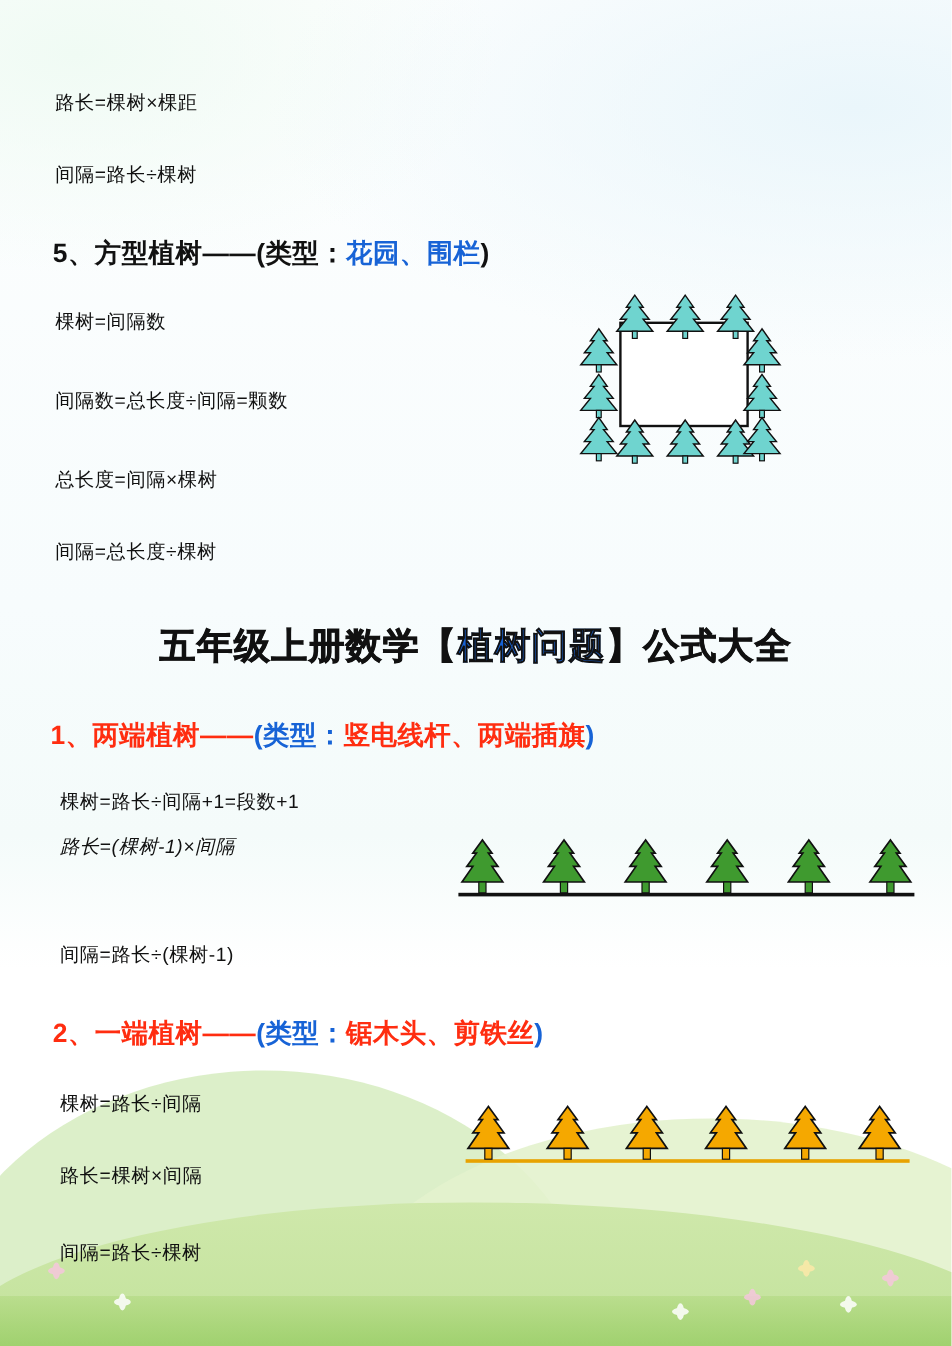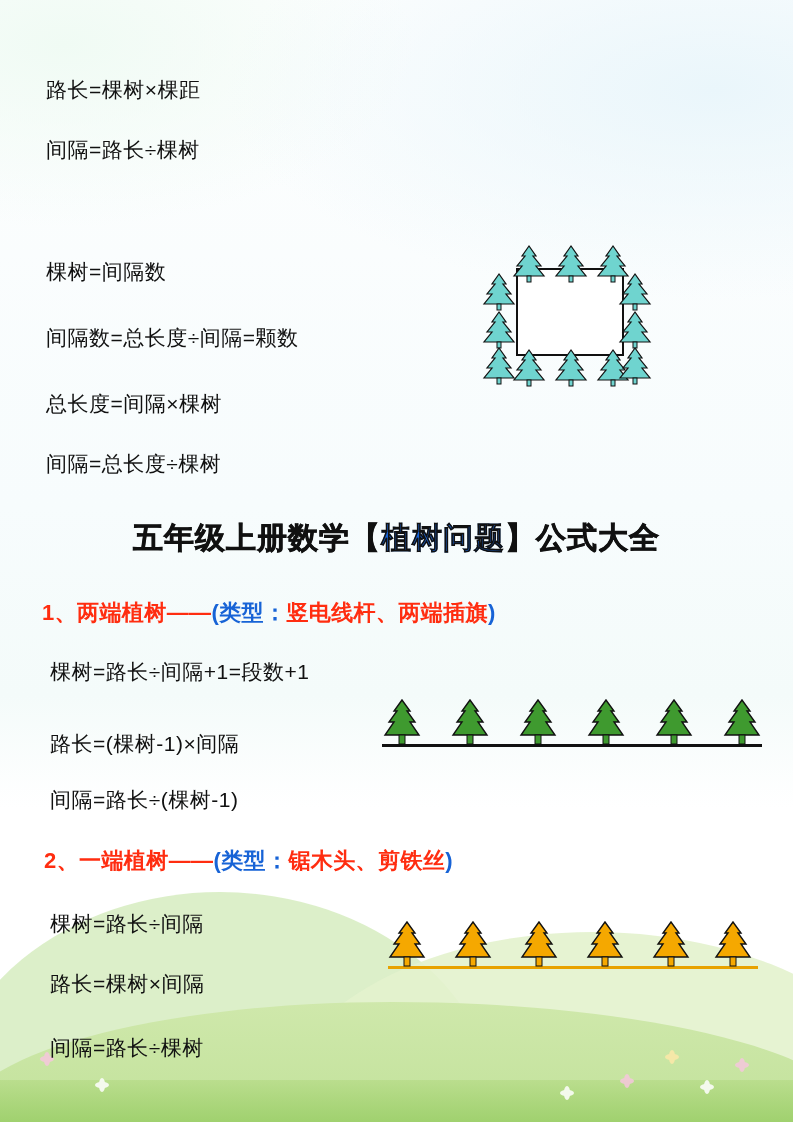--- a/index.html
+++ b/index.html
@@ -80,21 +80,21 @@
   .content {
     position: absolute;
     inset: 0;
     z-index: 5;
   }
   .line {
     position: absolute;
     white-space: nowrap;
   }
   .formula {
-    font-size: 21px;
+    font-size: 16px;
     color: #111;
     letter-spacing: 0.5px;
   }
   .section-head {
     font-size: 22px;
     font-weight: bold;
     letter-spacing: 0.4px;
   }
   .sh-black { color: #111; }
   .sh-red { color: #ff2d10; }
@@ -155,20 +155,23 @@
   <div class="blossom" style="left:735px; bottom:50px; color:#f6c7dd;"></div>
   <div class="blossom" style="left:560px; bottom:22px; color:#ffffff;"></div>
   <div class="blossom" style="left:95px; bottom:30px; color:#ffffff;"></div>
   <div class="blossom" style="left:40px; bottom:56px; color:#f6c7dd;"></div>
 
   <div class="content">
 
     <div class="line formula" style="left:46px; top:76px;">路长=棵树×棵距</div>
     <div class="line formula" style="left:46px; top:136px;">间隔=路长÷棵树</div>
 
+    <div class="line section-head" style="left:44px; top:196px;">
+      <span class="sh-black">5、</span><span class="sh-black">方型植树</span><span class="sh-black">——</span><span class="sh-black">(类型：</span><span class="sh-blue">花园、围栏</span><span class="sh-black">)</span>
+    </div>
 
     <div class="line formula" style="left:46px; top:258px;">棵树=间隔数</div>
     <div class="line formula" style="left:46px; top:324px;">间隔数=总长度÷间隔=颗数</div>
     <div class="line formula" style="left:46px; top:390px;">总长度=间隔×棵树</div>
     <div class="line formula" style="left:46px; top:450px;">间隔=总长度÷棵树</div>
 
     <div class="square-diagram" style="left:480px; top:242px; width:180px; height:160px;">
       <div class="square-box"></div>
 
       <div class="tree" style="left:32px; top:2px;">
@@ -250,21 +253,21 @@
 
     <div class="banner" style="top:518px;">
       <span class="k">五年级上册数学</span><span class="k">【</span><span class="b">植树问题</span><span class="k">】</span><span class="k">公式大全</span>
     </div>
 
     <div class="line section-head" style="left:42px; top:598px;text-align:center;">
       <span class="sh-red">1、</span><span class="sh-red">两端植树</span><span class="sh-red">——</span><span class="sh-blue">(类型：</span><span class="sh-red">竖电线杆、两端插旗</span><span class="sh-blue">)</span>
     </div>
 
     <div class="line formula" style="left:50px; top:658px;">棵树=路长÷间隔+1=段数+1</div>
-    <div class="line formula" style="left:50px; top:730px;">路长=(棵树-1)×间隔</div>
+    <div class="line formula" style="left:50px; top:696px;font-style:italic;">路长=(棵树-1)×间隔</div>
     <div class="line formula" style="left:50px; top:786px;">间隔=路长÷(棵树-1)</div>
 
     <div class="square-diagram" style="left:382px; top:698px; width:380px; height:56px;">
       <div class="rowline" style="left:0px; top:46px; width:380px;"></div>
       <div class="tree" style="left:0px; top:0px;">
         <svg class="tree-svg" width="40" height="50" viewBox="0 0 40 50">
           <path d="M20 2 L12 13 L15 13 L7 24 L12 24 L3 37 L37 37 L28 24 L33 24 L25 13 L28 13 Z" fill="#3f9a2f" stroke="#111" stroke-width="1.4"></path>
           <rect x="17" y="37" width="6" height="9" fill="#3f9a2f" stroke="#111" stroke-width="1"></rect>
         </svg>
       </div>

